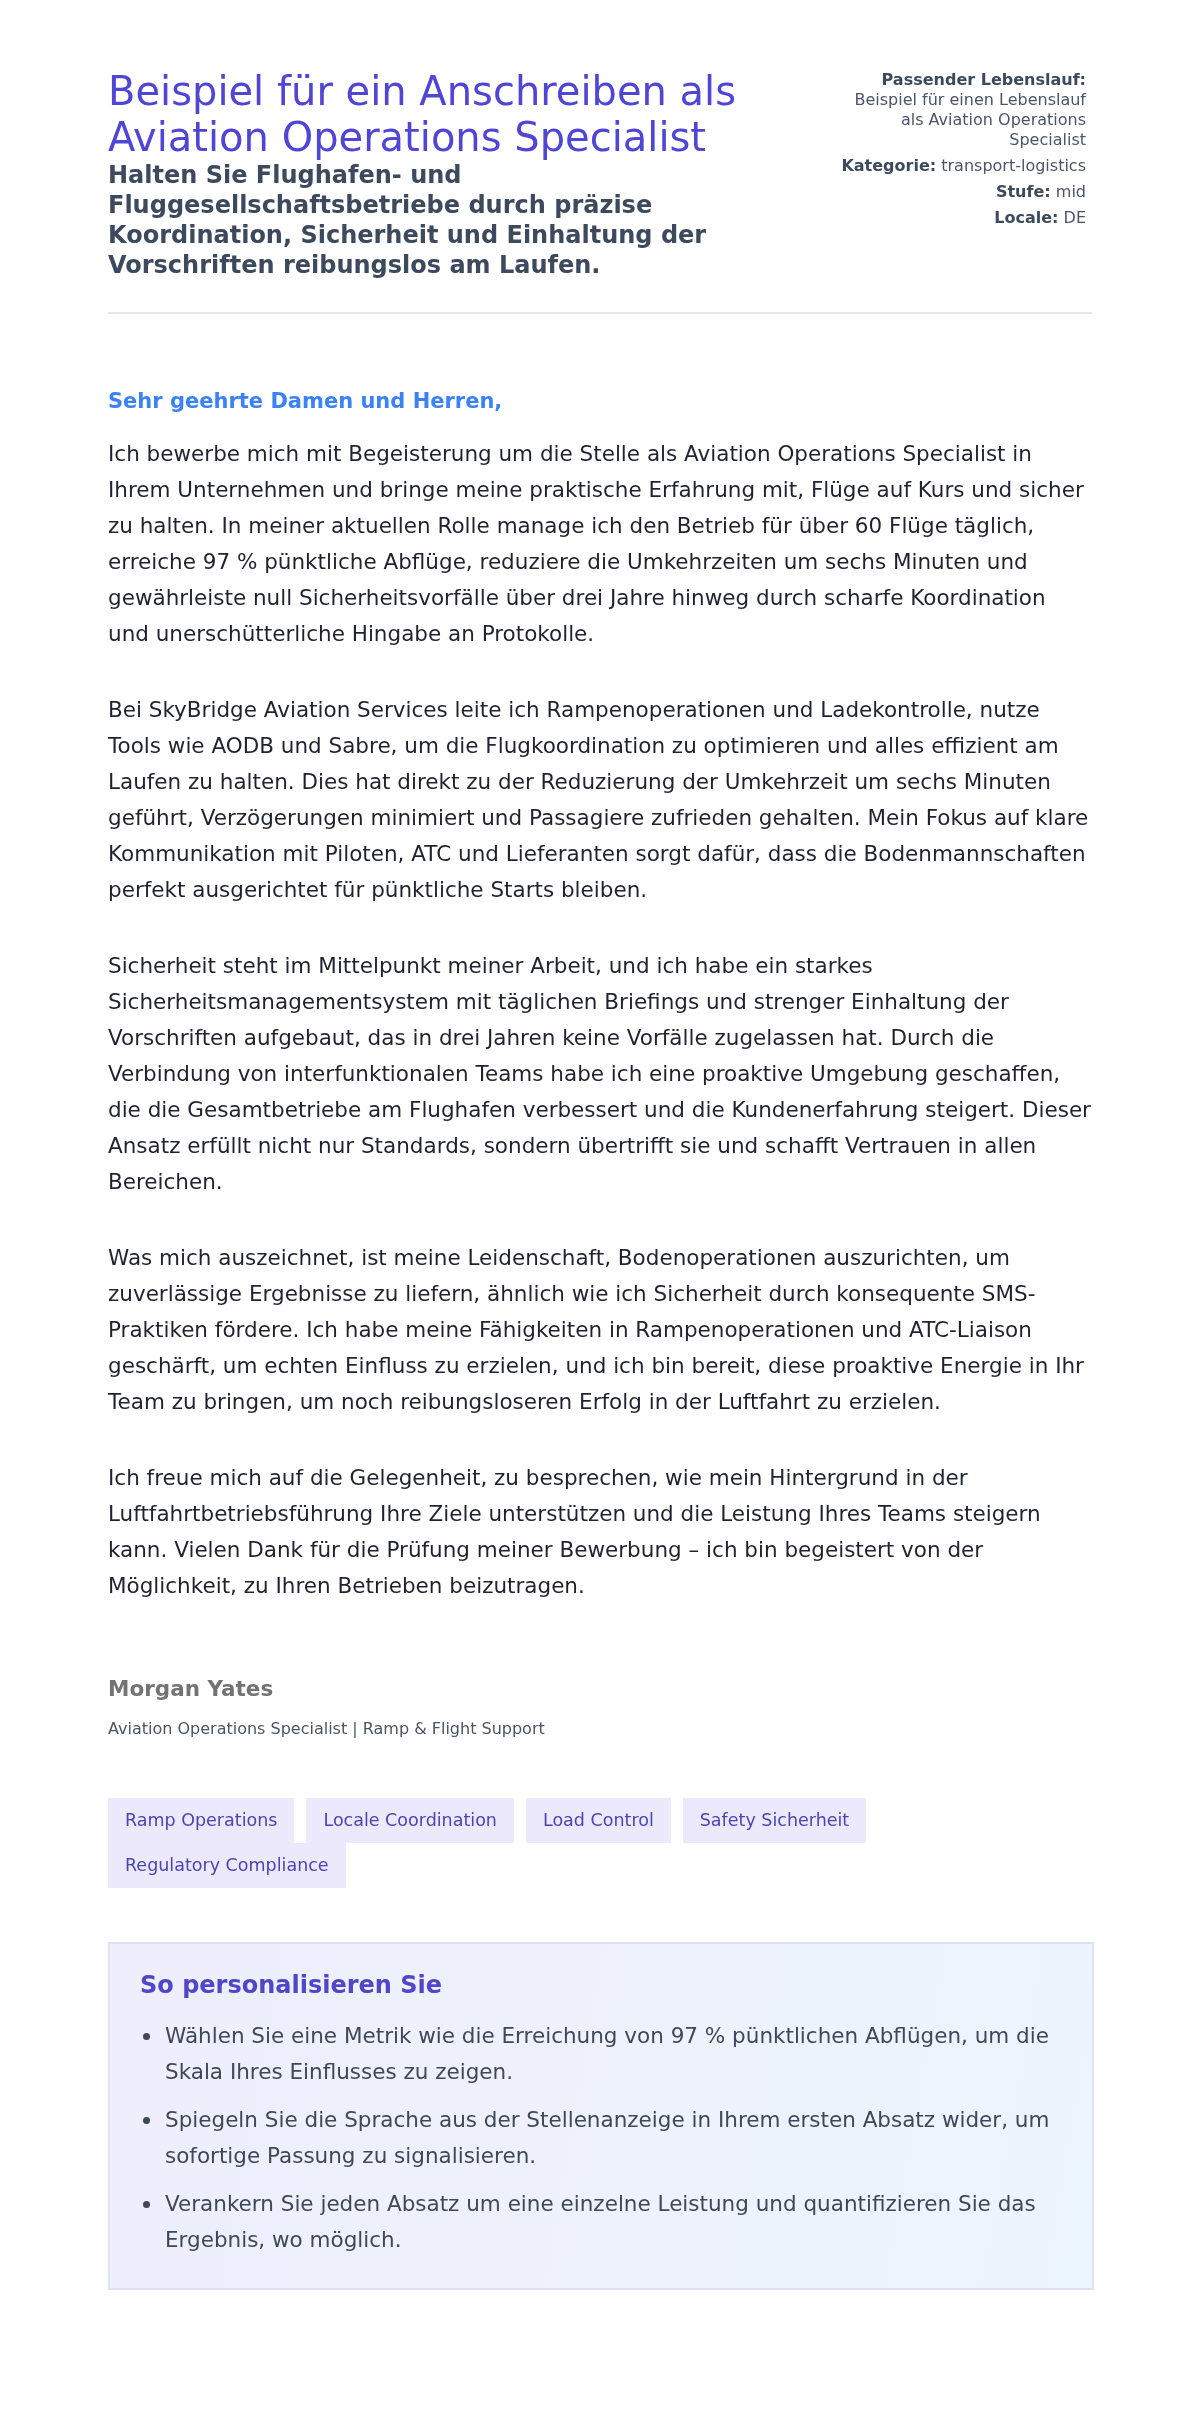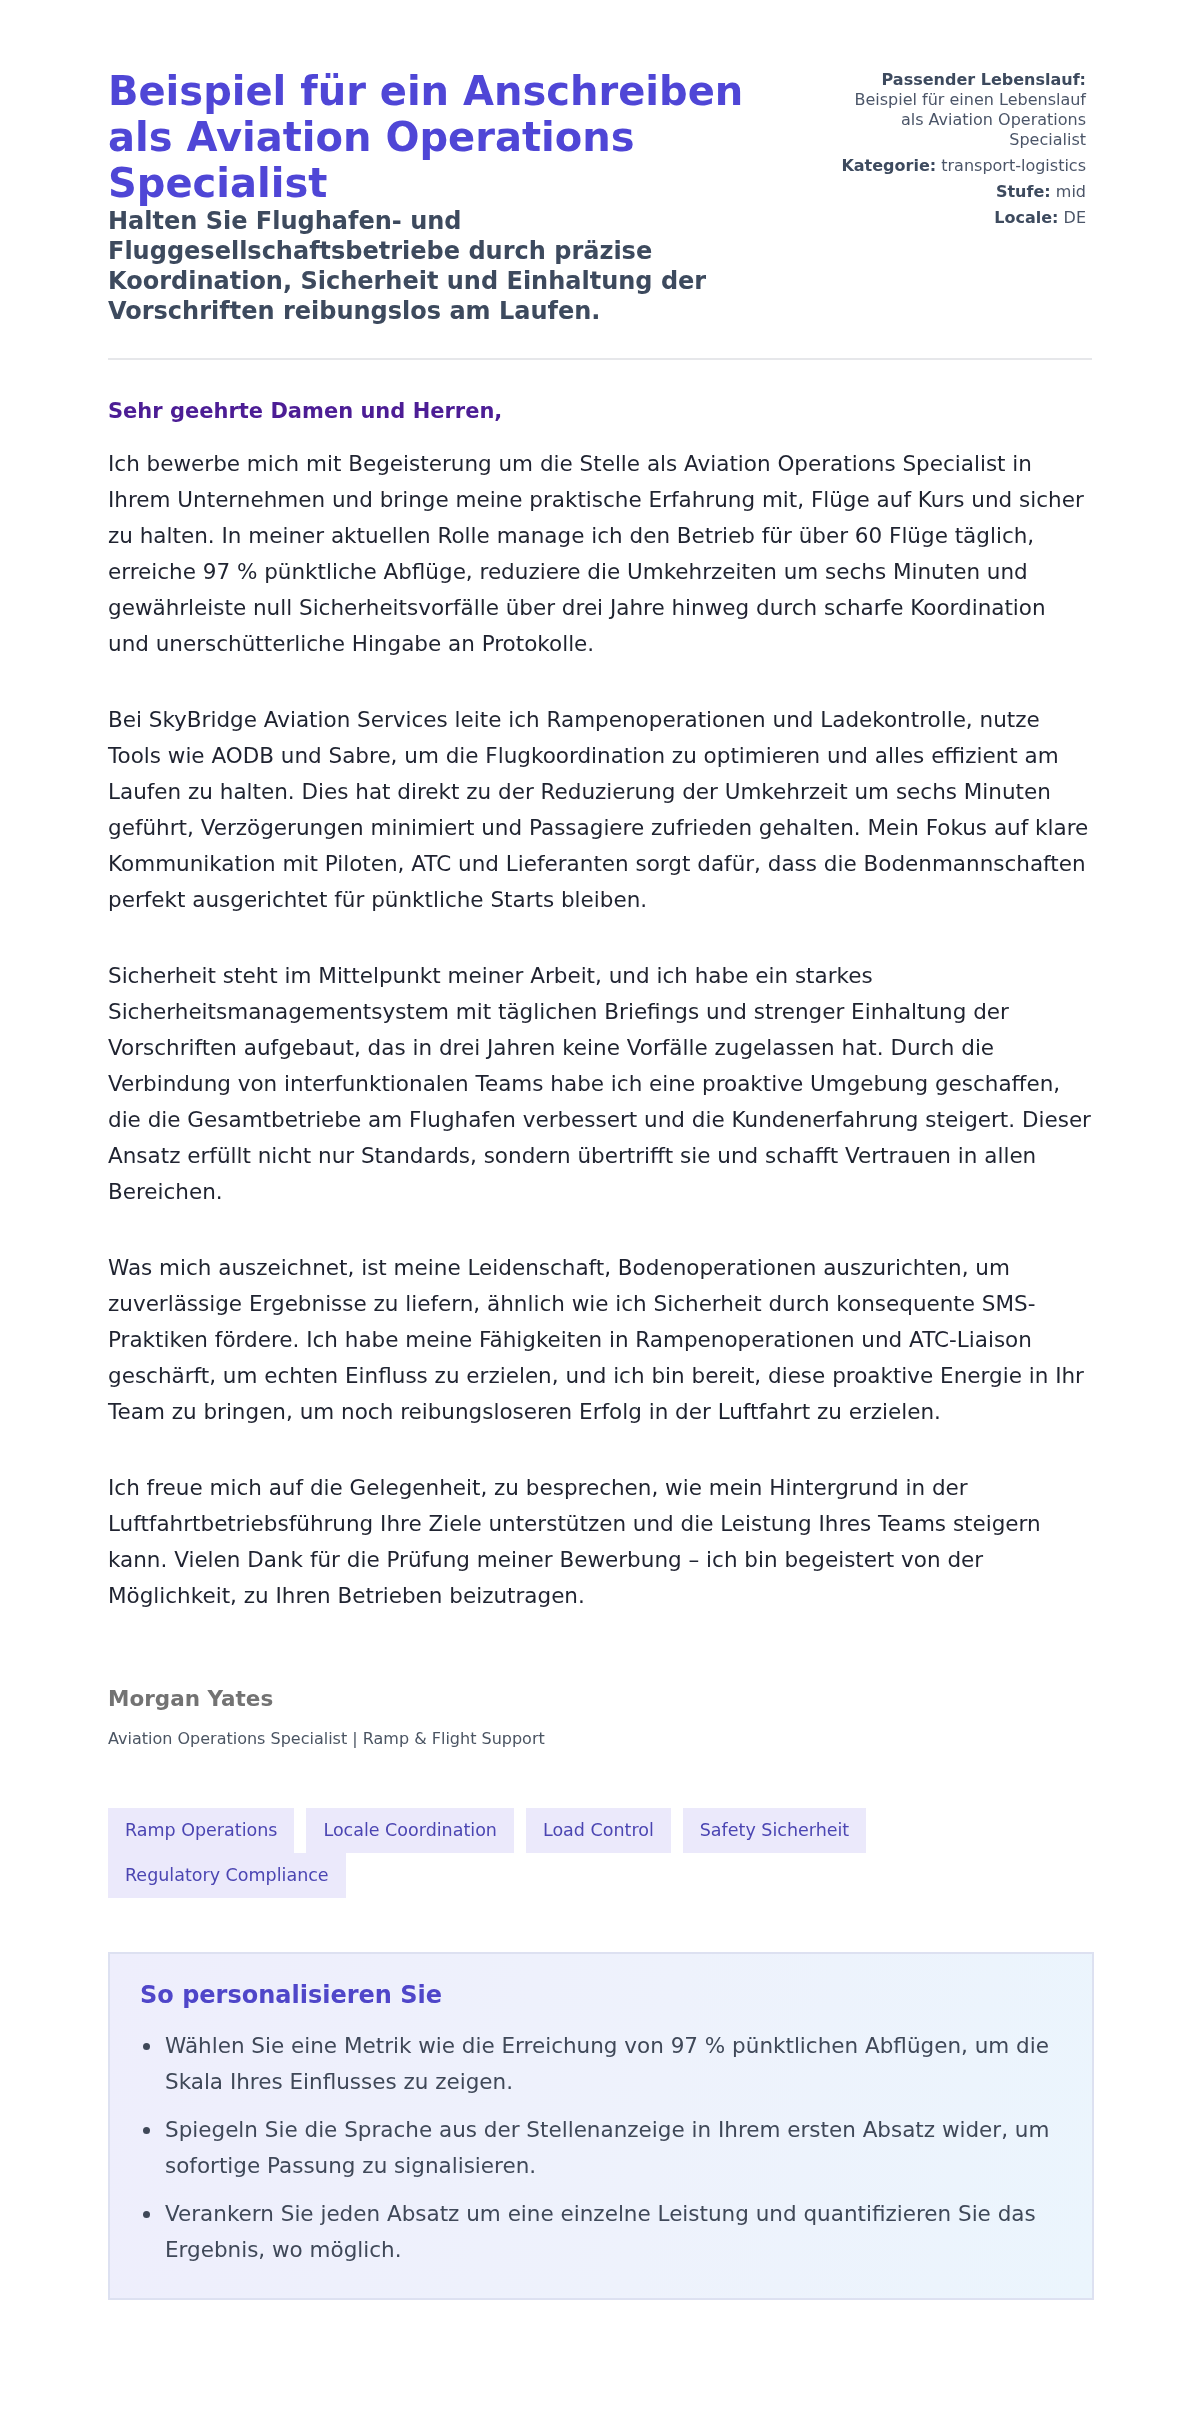--- a/index.html
+++ b/index.html
@@ -17,21 +17,21 @@
     display: flex;
     justify-content: space-between;
     align-items: flex-start;
     padding-bottom: 32px;
     border-bottom: 2px solid #e6e7ea;
   }
   .header-left { width: 650px; }
   .title {
     font-size: 40px;
     line-height: 46px;
-    font-weight: bold;
+    font-weight: normal;
     color: #4f46d6;
   }
   .subtitle {
     font-size: 24px;
     line-height: 30px;
     font-weight: bold;
     color: #3d4a5e;
     margin-top: 0;
   }
   .meta {
@@ -41,25 +41,25 @@
     line-height: 20px;
     color: #4b5568;
     margin-top: 2px;
     margin-right: 6px;
   }
   .meta-row { margin-bottom: 6px; }
   .meta-label { font-weight: bold; color: #3d4a5e; }
   .meta-row.stacked .meta-label { display: block; }
 
   .greeting {
-    margin-top: 36px;
+    margin-top: 72px;
     font-size: 21px;
     line-height: 30px;
     font-weight: bold;
-    color: #4c1d95;
+    color: #3b82f6;
   }
   .body-paras { margin-top: 20px; }
   .para {
     font-size: 21.5px;
     line-height: 36px;
     color: #1f2330;
     margin-bottom: 40px;
   }
   .para:last-child { margin-bottom: 0; }
 

